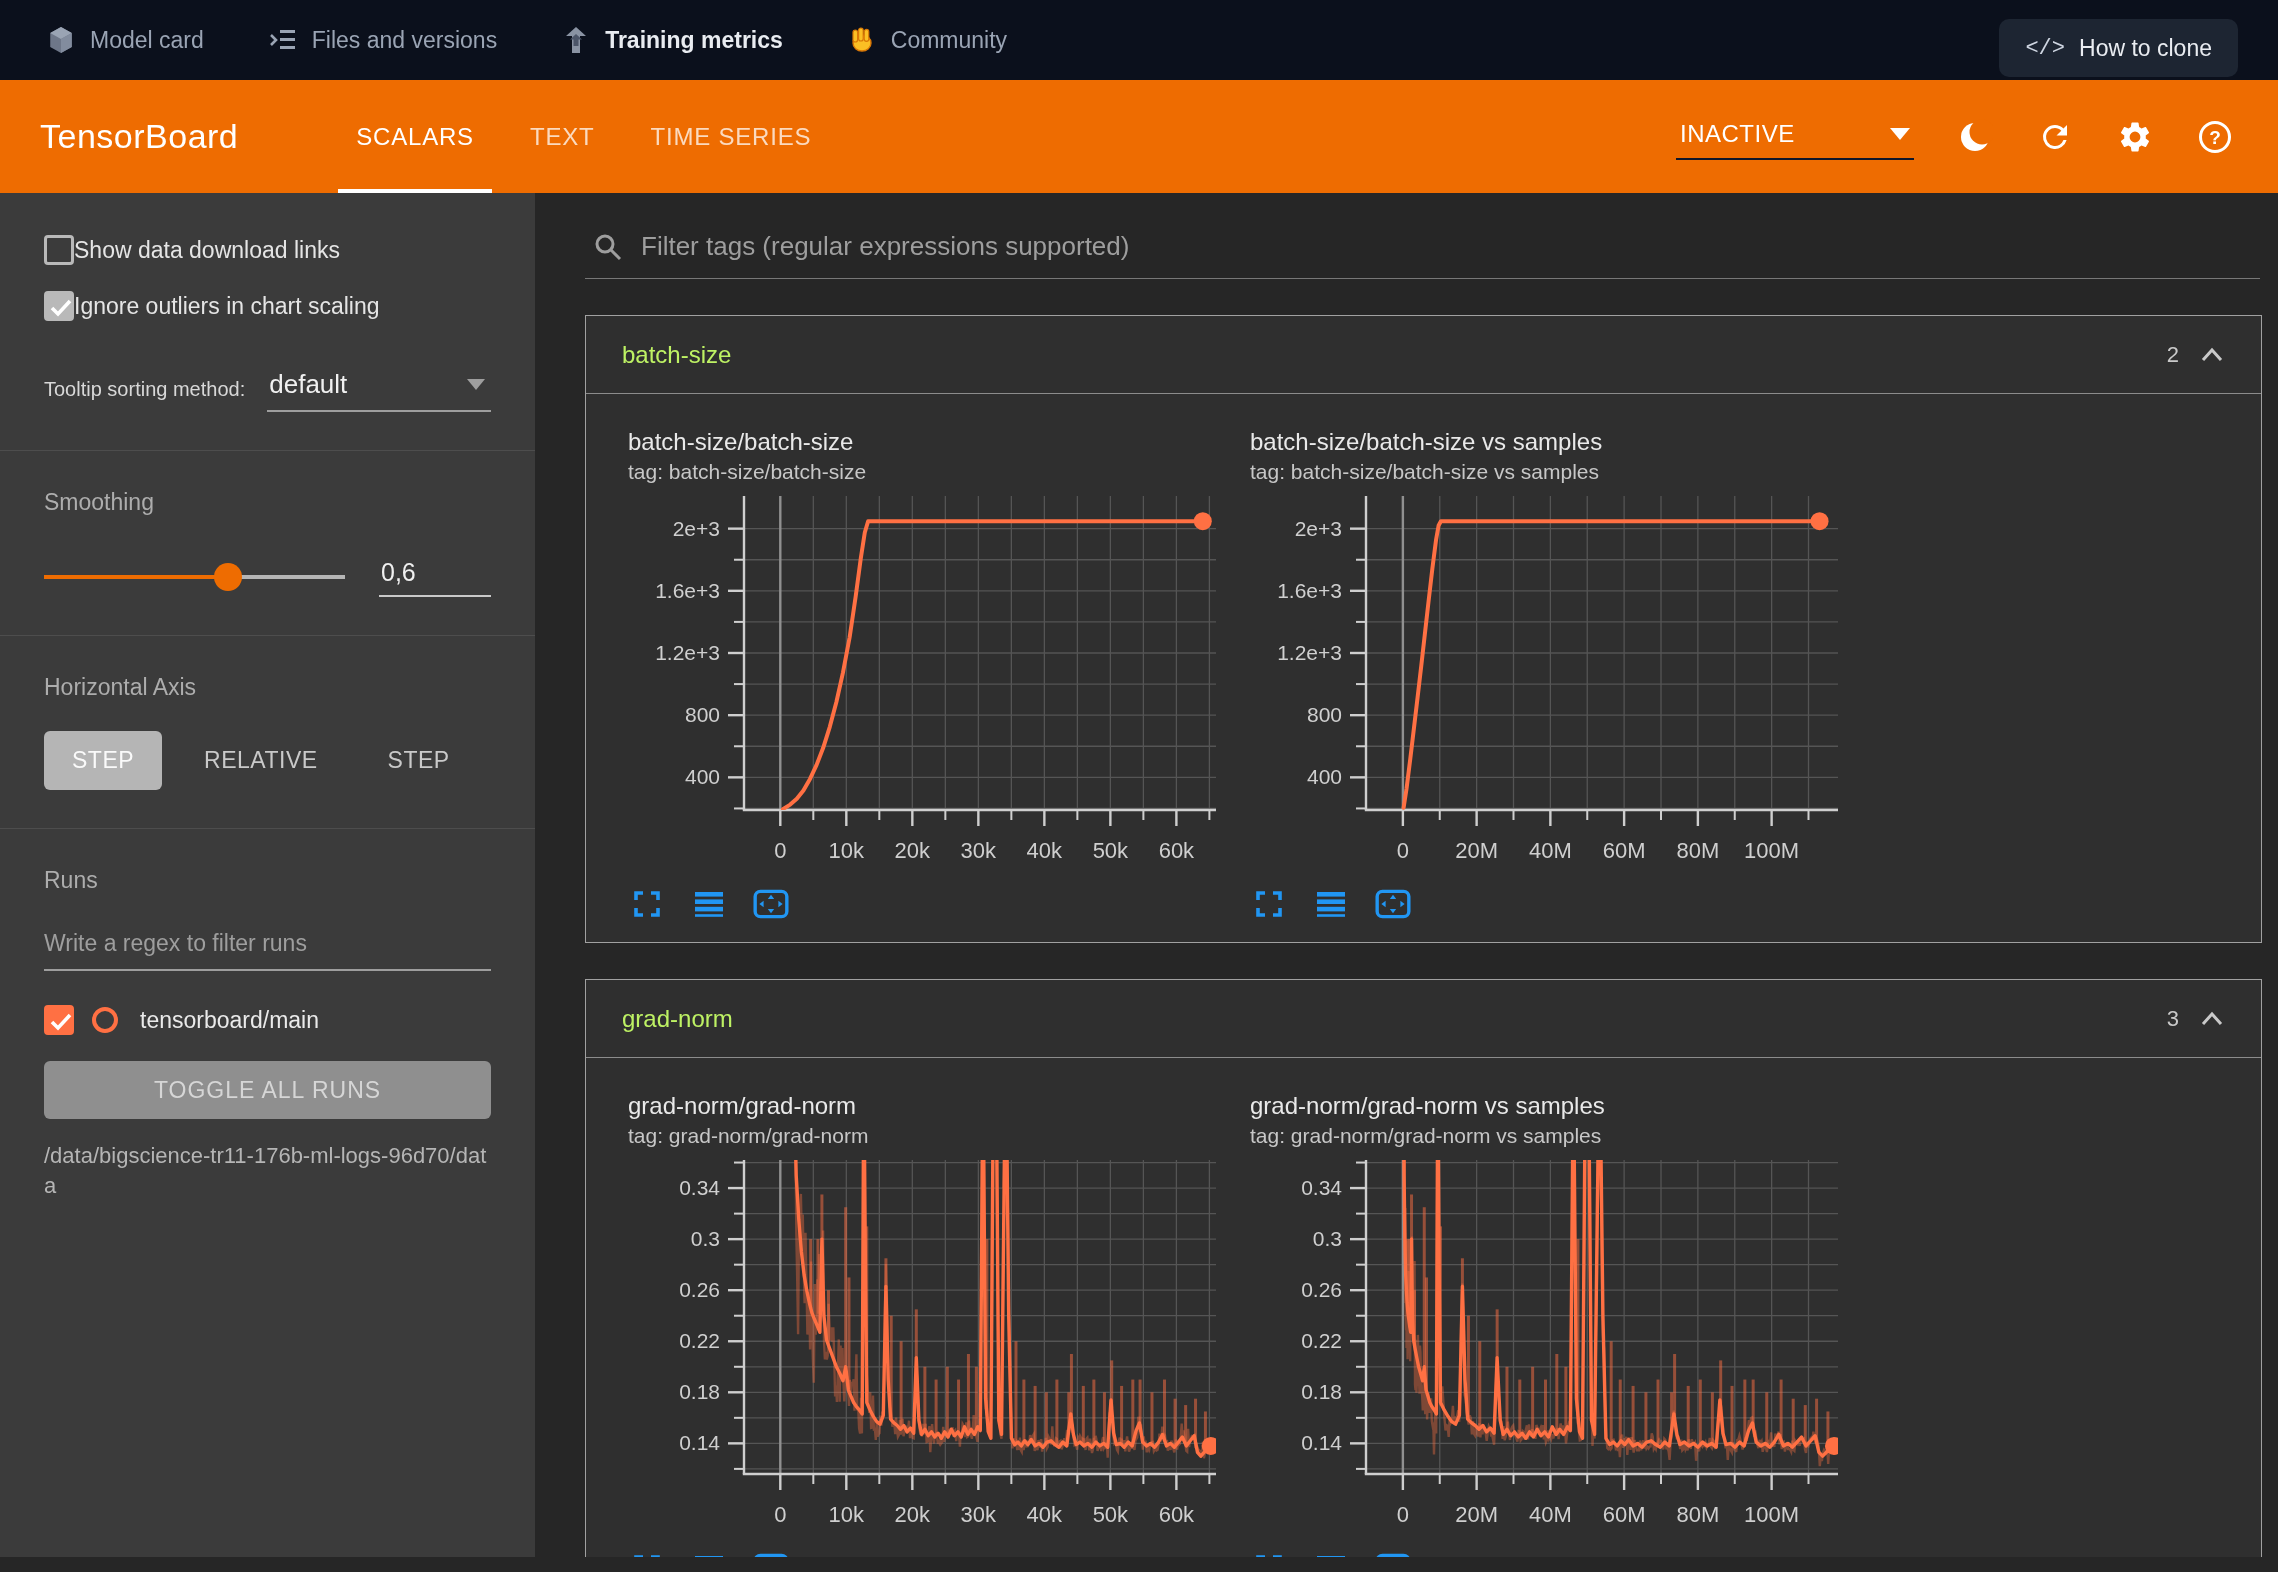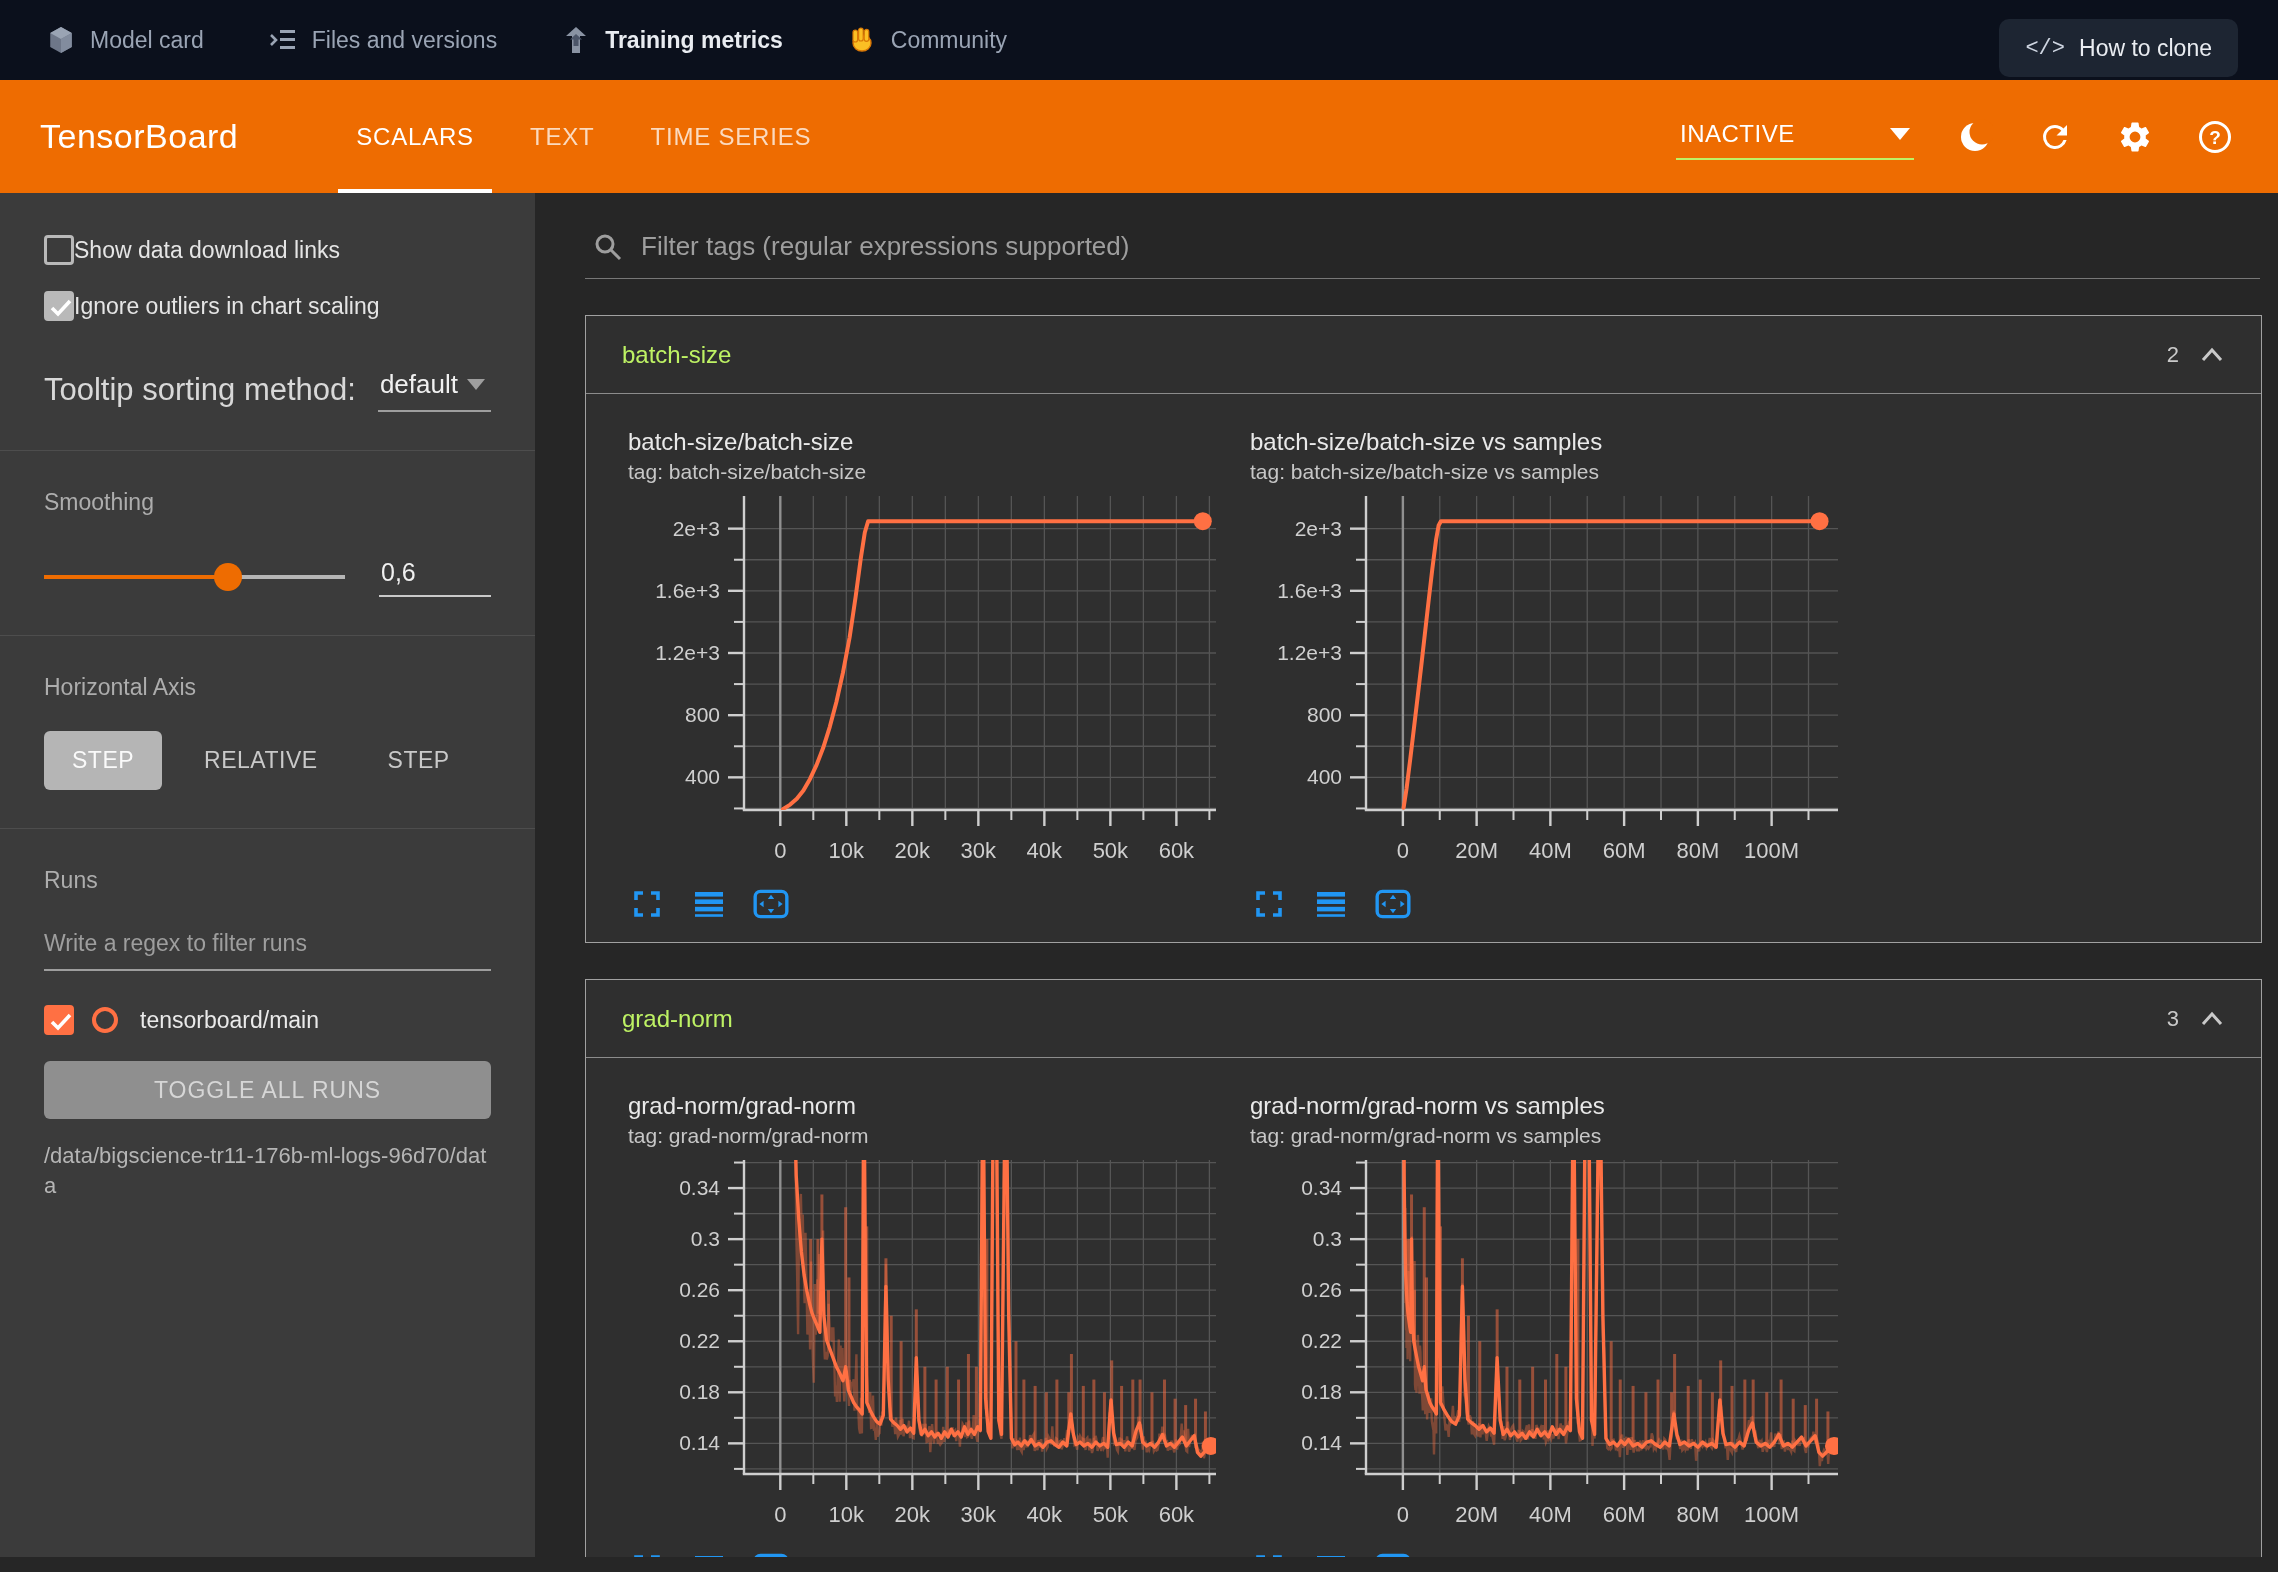--- a/index.html
+++ b/index.html
@@ -21,39 +21,39 @@
   .code-glyph{font-family:"Liberation Mono","DejaVu Sans Mono",monospace;font-size:22px;color:#cfd6e2;}
 
   
   .tb-bar{height:113px;background:var(--orange);display:flex;align-items:center;padding:0 40px;position:relative;}
   .tb-logo{font-size:34px;color:#fff;letter-spacing:.5px;}
   .tb-tabs{display:flex;margin-left:90px;height:111px;align-items:center;}
   .tb-tab{color:rgba(255,255,255,.75);font-size:24px;letter-spacing:.8px;padding:0 28px;height:113px;display:flex;align-items:center;position:relative;cursor:pointer;}
   .tb-tab.active{color:#fff;}
   .tb-tab.active::after{content:"";position:absolute;left:10px;right:10px;bottom:0;height:4px;background:#fff;}
   .tb-right{position:absolute;right:44px;display:flex;align-items:center;gap:42px;}
-  .tb-select{width:238px;border-bottom:2px solid #bef264;display:flex;align-items:center;justify-content:space-between;
+  .tb-select{width:238px;border-bottom:2px solid #0f172a;display:flex;align-items:center;justify-content:space-between;
     color:#fff;font-size:24px;letter-spacing:.5px;padding:6px 4px 10px 4px;cursor:pointer;}
   .caret-down{width:0;height:0;border-left:10px solid transparent;border-right:10px solid transparent;border-top:12px solid #fff;}
   .tb-iconbtn{width:38px;height:38px;display:flex;align-items:center;justify-content:center;cursor:pointer;background:none;border:none;}
 
   
   .app{display:flex;height:1364px;}
   .sidebar{width:535px;min-width:535px;background:var(--sidebar-bg);padding:42px 44px 0 44px;font-size:22px;}
   .content{flex:1;padding:38px 16px 0 50px;overflow:hidden;}
 
   
   .chk-row{display:flex;align-items:center;margin-bottom:26px;cursor:pointer;}
   .chk{width:30px;height:30px;border-radius:4px;border:3px solid #b9b9b9;background:transparent;position:relative;flex:none;}
   .chk.checked{background:#b9b9b9;border-color:#b9b9b9;}
   .chk.checked svg{position:absolute;left:1px;top:2px;}
   .chk.orange{background:#ff7043;border-color:#ff7043;}
   .chk-label{color:#e5e5e5;font-size:23px;}
   .sb-row{display:flex;align-items:center;margin-top:46px;}
-  .sb-label{color:#d8d8d8;font-size:31px;}
+  .sb-label{color:#d8d8d8;font-size:20px;}
   .inline-select{margin-left:22px;flex:1;border-bottom:2px solid #9e9e9e;display:flex;align-items:center;justify-content:space-between;
     padding:2px 6px 10px 2px;color:#f0f0f0;font-size:26px;cursor:pointer;}
   .inline-select .caret-down{border-top-color:#9e9e9e;border-left-width:9px;border-right-width:9px;border-top-width:11px;}
   .divider{border-top:1px solid #4d4d4d;margin:38px -44px 0 -44px;}
   .sb-header{color:#adadad;font-size:23px;margin-top:38px;}
   .slider-row{display:flex;align-items:center;margin-top:40px;}
   .slider{position:relative;flex:1;height:30px;display:flex;align-items:center;cursor:pointer;}
   .slider .track{position:absolute;left:0;right:0;height:4px;background:#b5b5b5;}
   .slider .fill{position:absolute;left:0;height:4px;background:var(--orange);}
   .slider .knob{position:absolute;width:28px;height:28px;border-radius:50%;background:var(--orange);transform:translateX(-50%);}

